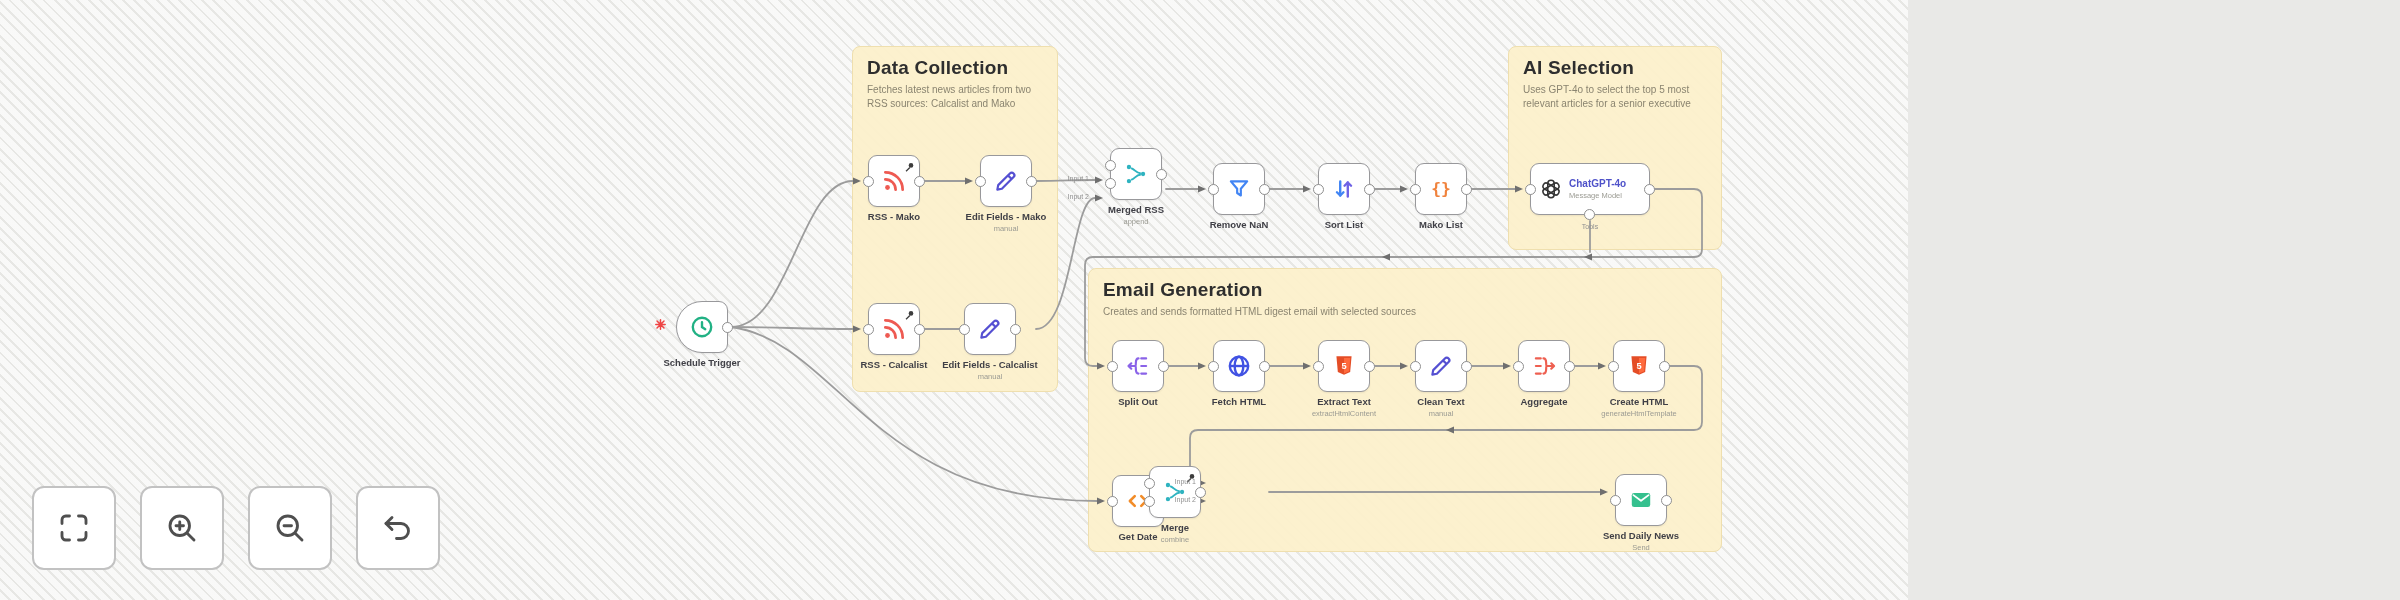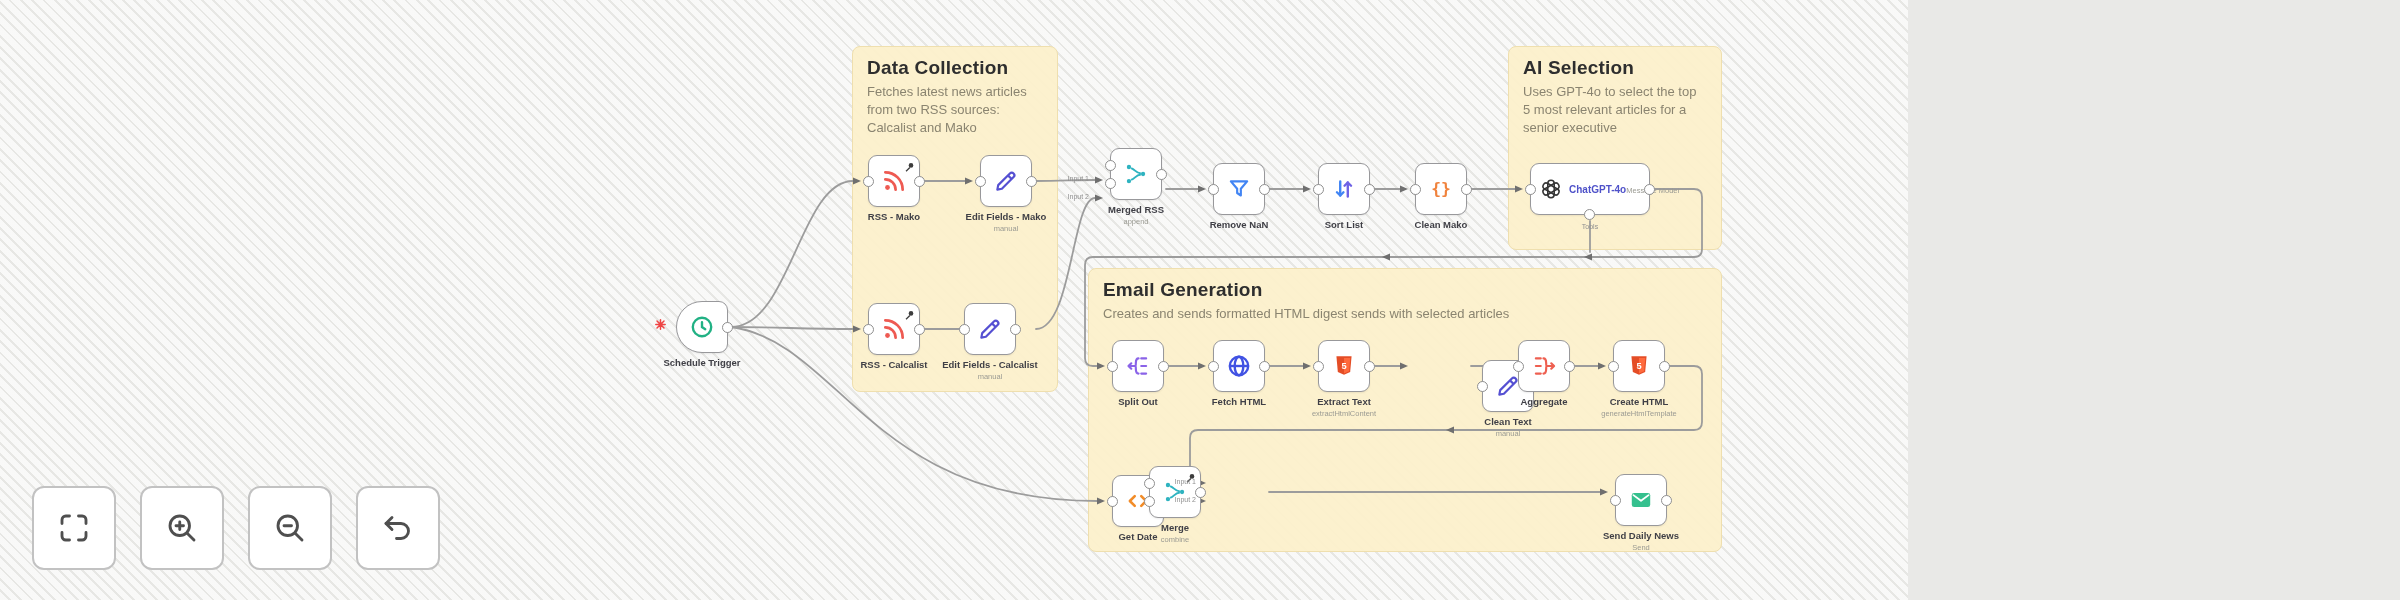--- a/index.html
+++ b/index.html
@@ -1,21 +1,21 @@
 <!DOCTYPE html>
 <html><head>
 <meta charset="utf-8">
 <style>
   html,body{margin:0;padding:0;background:#e9e9e7;font-family:"Liberation Sans",sans-serif;}
   #canvas{position:relative;width:1908px;height:600px;overflow:hidden;
     background-color:#f1f1ef;
     background-image:repeating-linear-gradient(45deg, rgba(255,255,255,.55) 0 6px, rgba(205,205,200,.28) 6px 8px);}
   .sticky{position:absolute;background:rgba(252,240,203,.94);border:1px solid #efdfae;border-radius:8px;box-sizing:border-box;padding:10px 14px;}
   .sticky h2{margin:0 0 4px 0;font-size:19px;font-weight:bold;color:#2e2e2e;letter-spacing:.2px;}
-  .sticky p{margin:0;font-size:13px;line-height:1.4;color:#8a8470;max-width:95%;}
+  .sticky p{margin:0;font-size:10px;line-height:1.4;color:#8a8470;max-width:95%;}
   .node{position:absolute;width:52px;height:52px;background:#fff;border:1.5px solid #98989b;border-radius:9px;box-sizing:border-box;box-shadow:0 1px 2px rgba(0,0,0,.07);}
   .node.trigger{border-radius:26px 9px 9px 26px;}
   .node.wide{width:120px;}
   .ic{position:absolute;inset:0;display:flex;align-items:center;justify-content:center;}
   .nlabel{position:absolute;top:55px;left:50%;transform:translateX(-50%);font-size:9.5px;font-weight:bold;color:#3f3f46;white-space:nowrap;text-align:center;}
   .nsub{position:absolute;top:68px;left:50%;transform:translateX(-50%);font-size:7.5px;font-weight:normal;color:#9b9b93;white-space:nowrap;text-align:right;}
   .port{position:absolute;width:9px;height:9px;background:#fff;border:1.5px solid #8f8f8f;border-radius:50%;}
   .pl{left:-6px;top:19.5px;} .pr{right:-6px;top:19.5px;}
   .pl1{left:-6px;top:10.5px;} .pl2{left:-6px;top:28.5px;}
   .pb{bottom:-6px;left:calc(50% - 6px);}
@@ -37,21 +37,21 @@
   <div class="sticky" style="left:852px;top:46px;width:206px;height:346px;">
     <h2>Data Collection</h2>
     <p>Fetches latest news articles from two RSS sources: Calcalist and Mako</p>
   </div>
   <div class="sticky" style="left:1508px;top:46px;width:214px;height:204px;">
     <h2>AI Selection</h2>
     <p>Uses GPT-4o to select the top 5 most relevant articles for a senior executive</p>
   </div>
   <div class="sticky" style="left:1088px;top:268px;width:634px;height:284px;">
     <h2>Email Generation</h2>
-    <p>Creates and sends formatted HTML digest sends with selected articles</p>
+    <p>Creates and sends formatted HTML digest email with selected sources</p>
   </div>
 
   <svg id="wires" width="2400" height="600">
     <g stroke="#9c9c9c" stroke-width="1.8" fill="none" stroke-linecap="round">
       <path d="M731,327 C790,327 800,181 853,181"></path>
       <path d="M731,327 C781,327 800,329 853,329"></path>
       <path d="M731,327 C840,342 870,501 1097,501"></path>
       <path d="M922,181 H965"></path>
       <path d="M922,329 H965"></path>
       <path d="M1036,181 C1060,181 1075,180 1095,180"></path>
@@ -248,34 +248,34 @@
   </div>
 
   <div class="node" style="left:1415px;top:163px;">
     <span class="ic">
       <svg width="26" height="26" viewBox="0 0 24 24">
           <text x="12" y="17" text-anchor="middle" font-family="DejaVu Sans Mono, monospace" font-size="15" font-weight="bold" fill="#f0823c">{}</text>
         </svg>
     </span>
     <span class="port pl"></span>
     <span class="port pr"></span>
-    <div class="nlabel">Clean Mako</div>
+    <div class="nlabel">Mako List</div>
   </div>
 
   <div class="node wide" style="left:1530px;top:163px;display:flex;align-items:center;gap:7px;padding-left:9px;">
     <span style="flex:0 0 auto;display:flex;">
       <svg width="22" height="22" viewBox="0 0 24 24">
           <g fill="none" stroke="#343434" stroke-width="1.7">
             <rect x="8.5" y="2.5" width="7" height="19" rx="3.5"></rect>
             <rect x="8.5" y="2.5" width="7" height="19" rx="3.5" transform="rotate(60 12 12)"></rect>
             <rect x="8.5" y="2.5" width="7" height="19" rx="3.5" transform="rotate(120 12 12)"></rect>
           </g>
         </svg>
     </span>
-    <span style="display:flex;flex-direction:row;">
+    <span style="display:flex;flex-direction:column;">
       <span class="chat-title">ChatGPT-4o</span>
       <span class="chat-sub">Message Model</span>
     </span>
     <span class="port pl"></span>
     <span class="port pr"></span>
     <span class="port pb"></span>
   </div>
 
   <div class="node" style="left:1112px;top:340px;">
     <span class="ic">
@@ -314,21 +314,21 @@
           <path fill="#ff6a3d" d="M12 4.5v14.4l4.7-2L17.8 4.5z"></path>
           <text x="12" y="14.5" text-anchor="middle" font-size="8.5" font-weight="bold" fill="#fff" font-family="Liberation Sans, sans-serif">5</text>
         </svg>
     </span>
     <span class="port pl"></span>
     <span class="port pr"></span>
     <div class="nlabel">Extract Text</div>
     <div class="nsub">extractHtmlContent</div>
   </div>
 
-  <div class="node" style="left:1482px;top:340px;margin-top:20px;">
+  <div class="node" style="left:1415px;top:340px;">
     <span class="ic">
       <svg width="26" height="26" viewBox="0 0 24 24">
           <g stroke="#5550d2" stroke-width="2" fill="none" stroke-linejoin="round">
             <path d="M4 20l.8-4.2L15.6 5a2.3 2.3 0 0 1 3.4 3.4L8.2 19.2z"></path>
             <path d="M13.8 6.8l3.4 3.4"></path>
           </g>
         </svg>
     </span>
     <span class="port pl"></span>
     <span class="port pr"></span>

